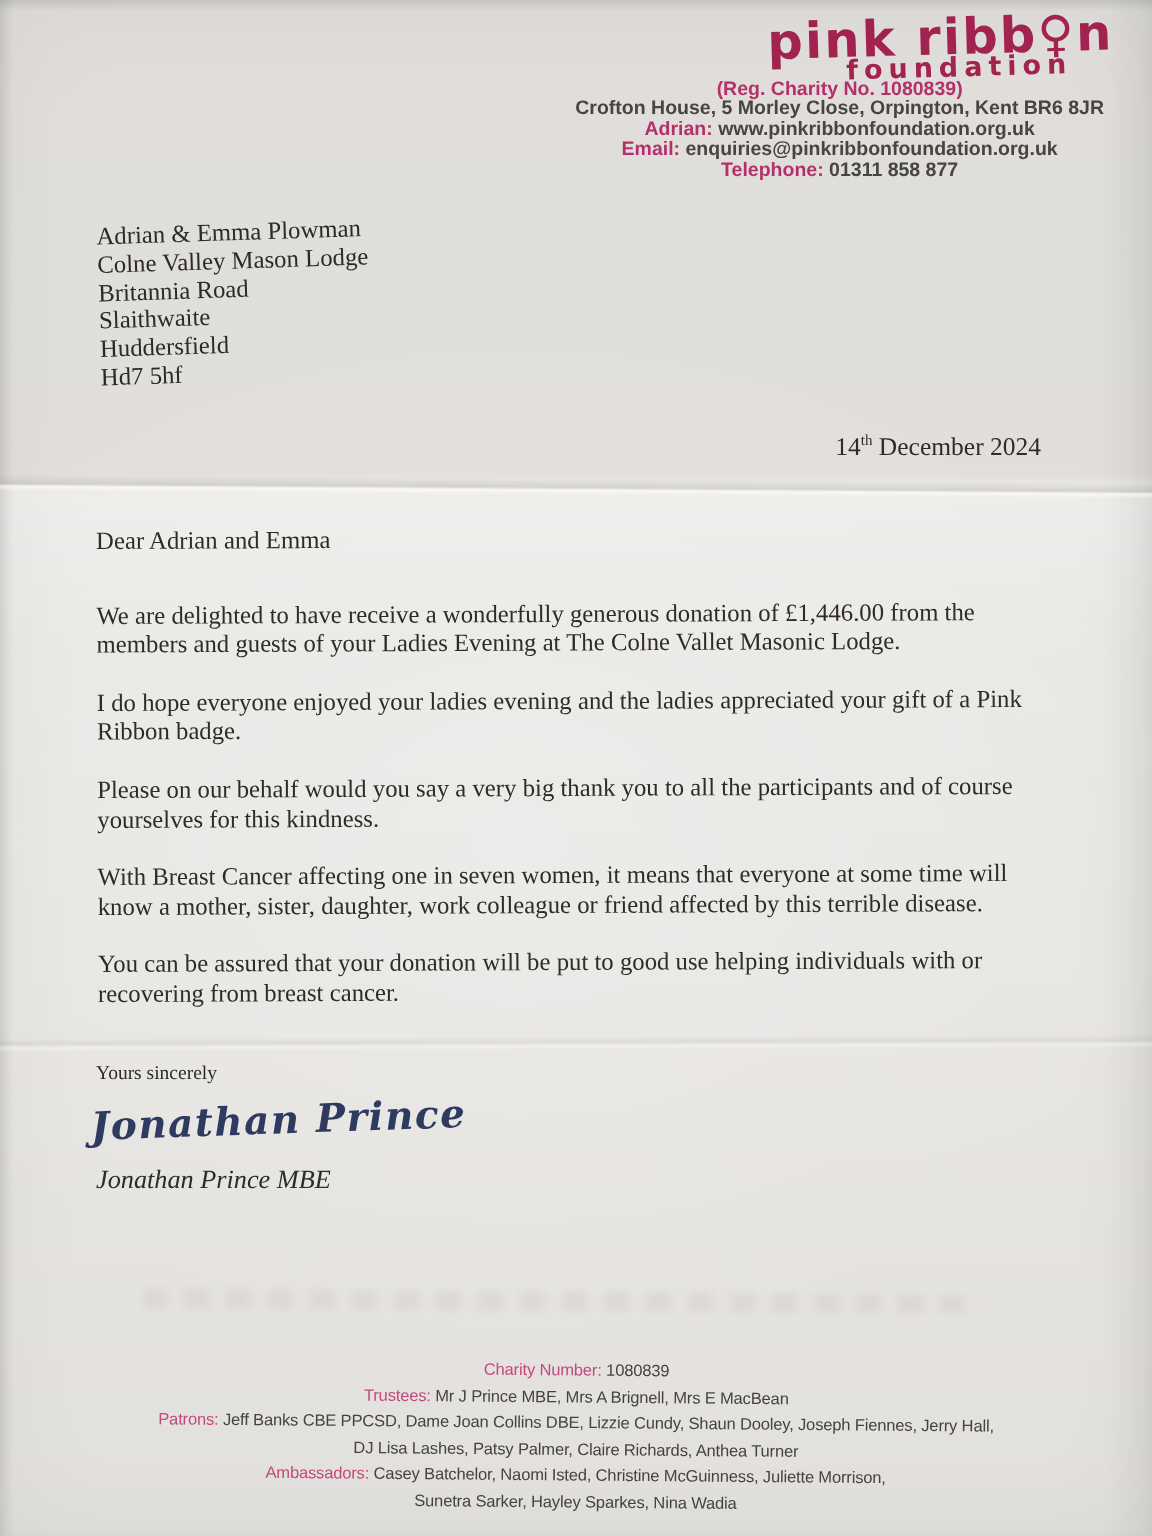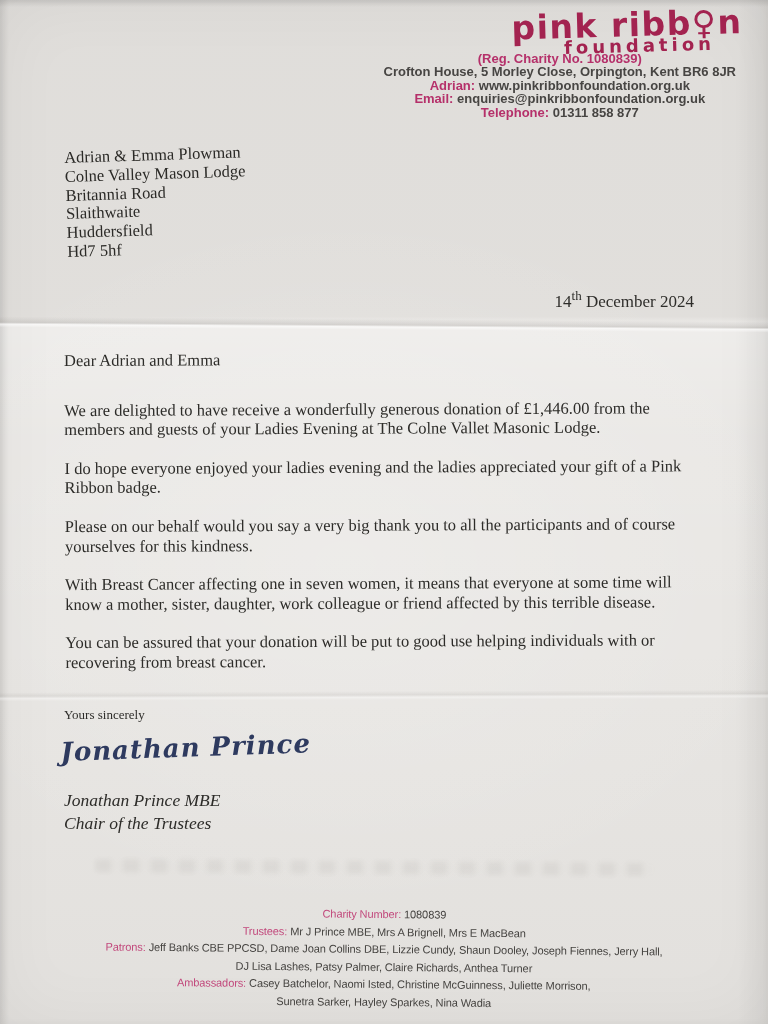--- a/index.html
+++ b/index.html
@@ -58,40 +58,40 @@
   }
 
   .recipient {
     position:absolute; left:64px; top:149px;
     font-size:16.5px; line-height:18.8px; color:#2b2a27;
     transform:rotate(-1.8deg); transform-origin:left top; white-space:nowrap;
   }
   .recipient span { display:block; }
 
   .date-line { position:absolute; top:288px; right:74px; font-size:17px; white-space:nowrap; }
-  .date-line sup { font-size:13px; }
+  .date-line sup { font-size:10px; }
 
   .letter-body {
     position:absolute; left:64px; top:351px; width:660px;
     font-size:16.5px; line-height:19.6px; color:#2d2c29;
     transform:rotate(-0.25deg); transform-origin:left top;
   }
   .letter-body .line { display:block; white-space:nowrap; }
   .salutation { margin:0 0 30px 0; }
   .para { margin:0 0 19px 0; }
 
   .closing { position:absolute; left:64px; top:707px; color:#2d2c29; }
   .valediction { font-size:13px; }
   .signature {
     margin:14px 0 0 -4px;
     font-family:"DejaVu Serif", serif; font-style:italic; font-weight:700;
     font-size:26px; letter-spacing:1px; color:#2e3a5f;
     transform:rotate(-2deg); transform-origin:left top; white-space:nowrap;
   }
-  .signoff-name { margin-top:22px; font-style:italic; font-size:17.5px; line-height:23px; white-space:nowrap; }
+  .signoff-name { margin-top:8px; font-style:italic; font-size:17.5px; line-height:23px; white-space:nowrap; }
   .signoff-name span { display:block; }
 
   .footer-block {
     position:absolute; left:0; top:906px; width:100%; text-align:center;
     font-family:"Liberation Sans", sans-serif; font-size:11px; letter-spacing:-0.1px;
     line-height:17.6px; color:#454340; transform:rotate(0.5deg);
   }
   .footer-block .row { white-space:nowrap; }
 
   .pink  { color:#b5306a; }
@@ -153,21 +153,20 @@
       <span class="line">You can be assured that your donation will be put to good use helping individuals with or</span>
       <span class="line">recovering from breast cancer.</span>
     </div>
   </div>
 
   <div class="closing">
     <div class="valediction">Yours sincerely</div>
     <div class="signature">Jonathan Prince</div>
     <div class="signoff-name">
       <span>Jonathan Prince MBE</span>
-      <span>Chair of the Trustees</span>
     </div>
   </div>
 
   <div class="footer-block">
     <div class="row"><span class="fpink">Charity Number:</span> <span>1080839</span></div>
     <div class="row"><span class="fpink">Trustees:</span> <span>Mr J Prince MBE, Mrs A Brignell, Mrs E MacBean</span></div>
     <div class="row"><span class="fpink">Patrons:</span> <span>Jeff Banks CBE PPCSD, Dame Joan Collins DBE, Lizzie Cundy, Shaun Dooley, Joseph Fiennes, Jerry Hall,</span></div>
     <div class="row"><span>DJ Lisa Lashes, Patsy Palmer, Claire Richards, Anthea Turner</span></div>
     <div class="row"><span class="fpink">Ambassadors:</span> <span>Casey Batchelor, Naomi Isted, Christine McGuinness, Juliette Morrison,</span></div>
     <div class="row"><span>Sunetra Sarker, Hayley Sparkes, Nina Wadia</span></div>

